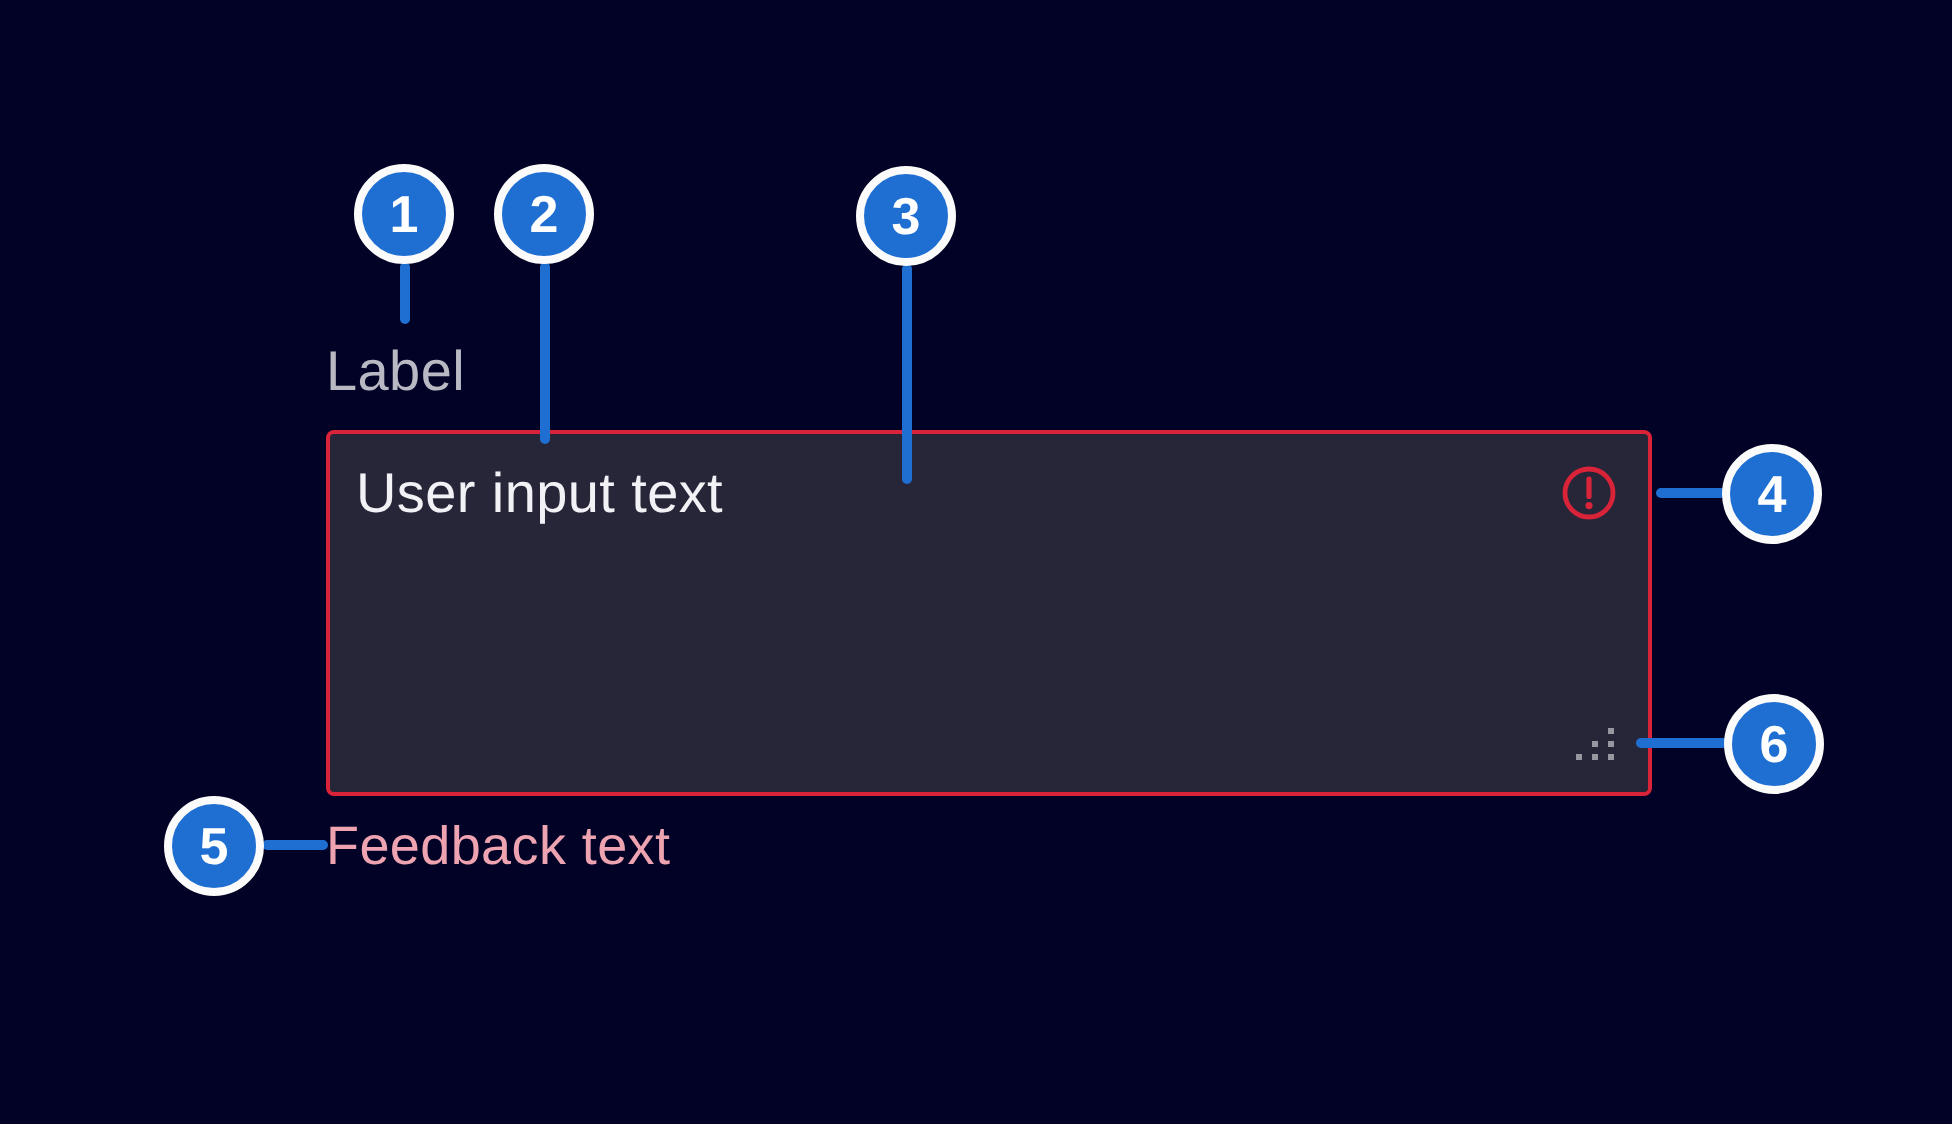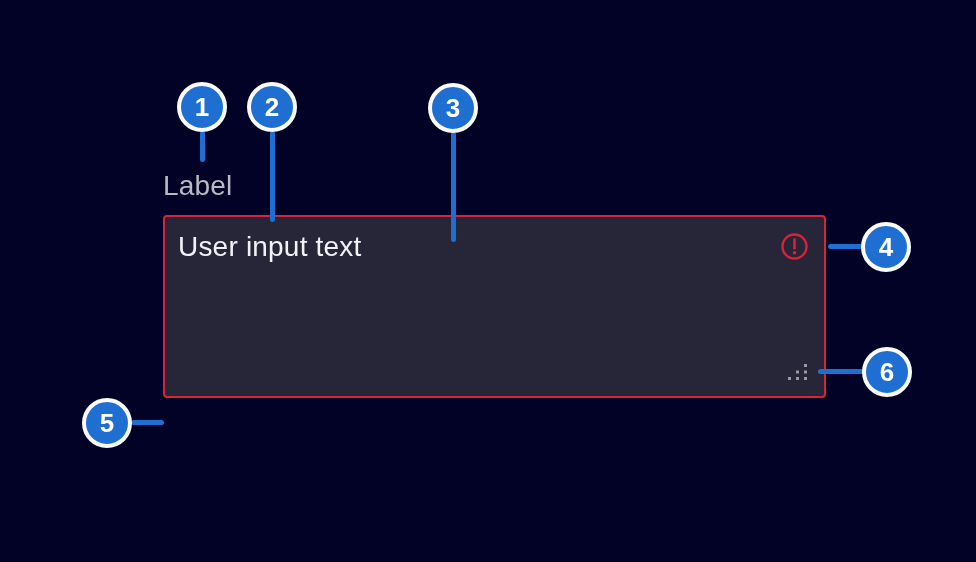--- a/index.html
+++ b/index.html
@@ -127,20 +127,21 @@
     <svg class="resize-handle" viewBox="0 0 19 16">
       <rect x="16" y="0" width="3" height="3" fill="#97979f"></rect>
       <rect x="8" y="6.5" width="3" height="3" fill="#97979f"></rect>
       <rect x="16" y="6.5" width="3" height="3" fill="#97979f"></rect>
       <rect x="0" y="13" width="3" height="3" fill="#97979f"></rect>
       <rect x="8" y="13" width="3" height="3" fill="#97979f"></rect>
       <rect x="16" y="13" width="3" height="3" fill="#97979f"></rect>
     </svg>
   </div>
 
+  <div class="feedback-text">Feedback text</div>
 
   <div class="callout-line line-v" style="left:200px; top:131px; height:31px;"></div>
   <div class="callout-line line-v" style="left:270px; top:131px; height:91px;"></div>
   <div class="callout-line line-v" style="left:451px; top:132px; height:110px;"></div>
   <div class="callout-line line-h" style="left:828px; top:244px; width:35px;"></div>
   <div class="callout-line line-h" style="left:131px; top:420px; width:33px;"></div>
   <div class="callout-line line-h" style="left:818px; top:369px; width:46px;"></div>
 
   <div class="callout" style="left:177px; top:82px;">
     <span>1</span>

